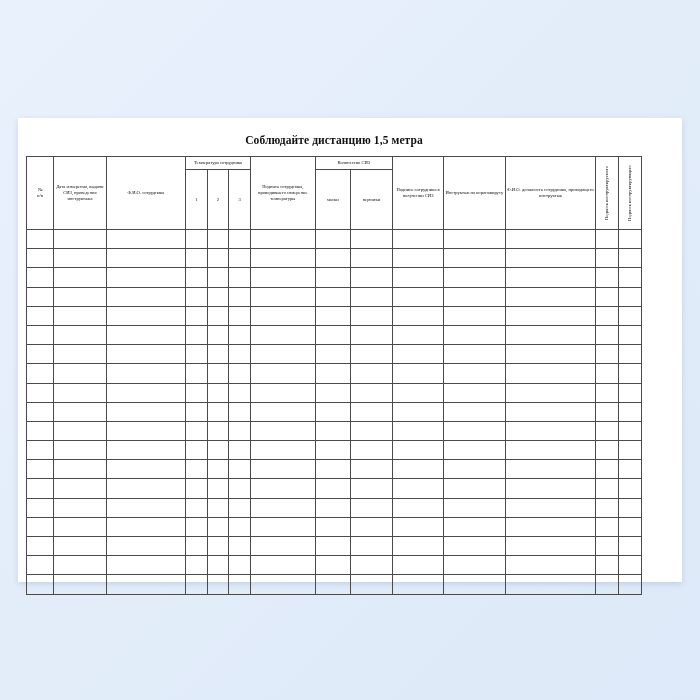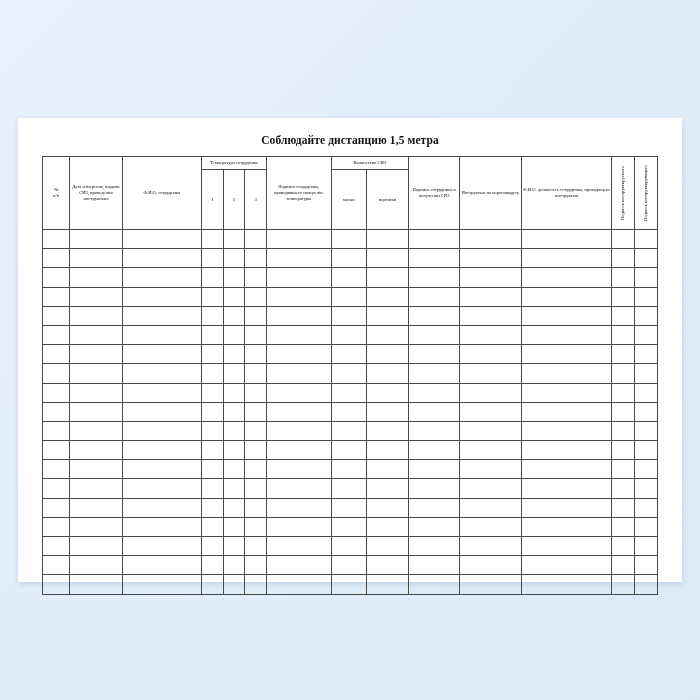--- a/index.html
+++ b/index.html
@@ -24,21 +24,21 @@
     position: absolute;
     left: 18px;
     top: 118px;
     width: 664px;
     height: 464px;
     background: #ffffff;
     box-shadow: 0 2px 6px rgba(60, 90, 140, 0.18);
   }
   #sheet-inner {
     position: absolute;
-    left: 24px;
+    left: 8px;
     top: 16px;
     width: 616px;
   }
   .doc-title {
     text-align: center;
     font-family: "Liberation Serif", serif;
     font-size: 11.5px;
     font-weight: bold;
     color: #111;
     margin: 0 0 10px 0;

